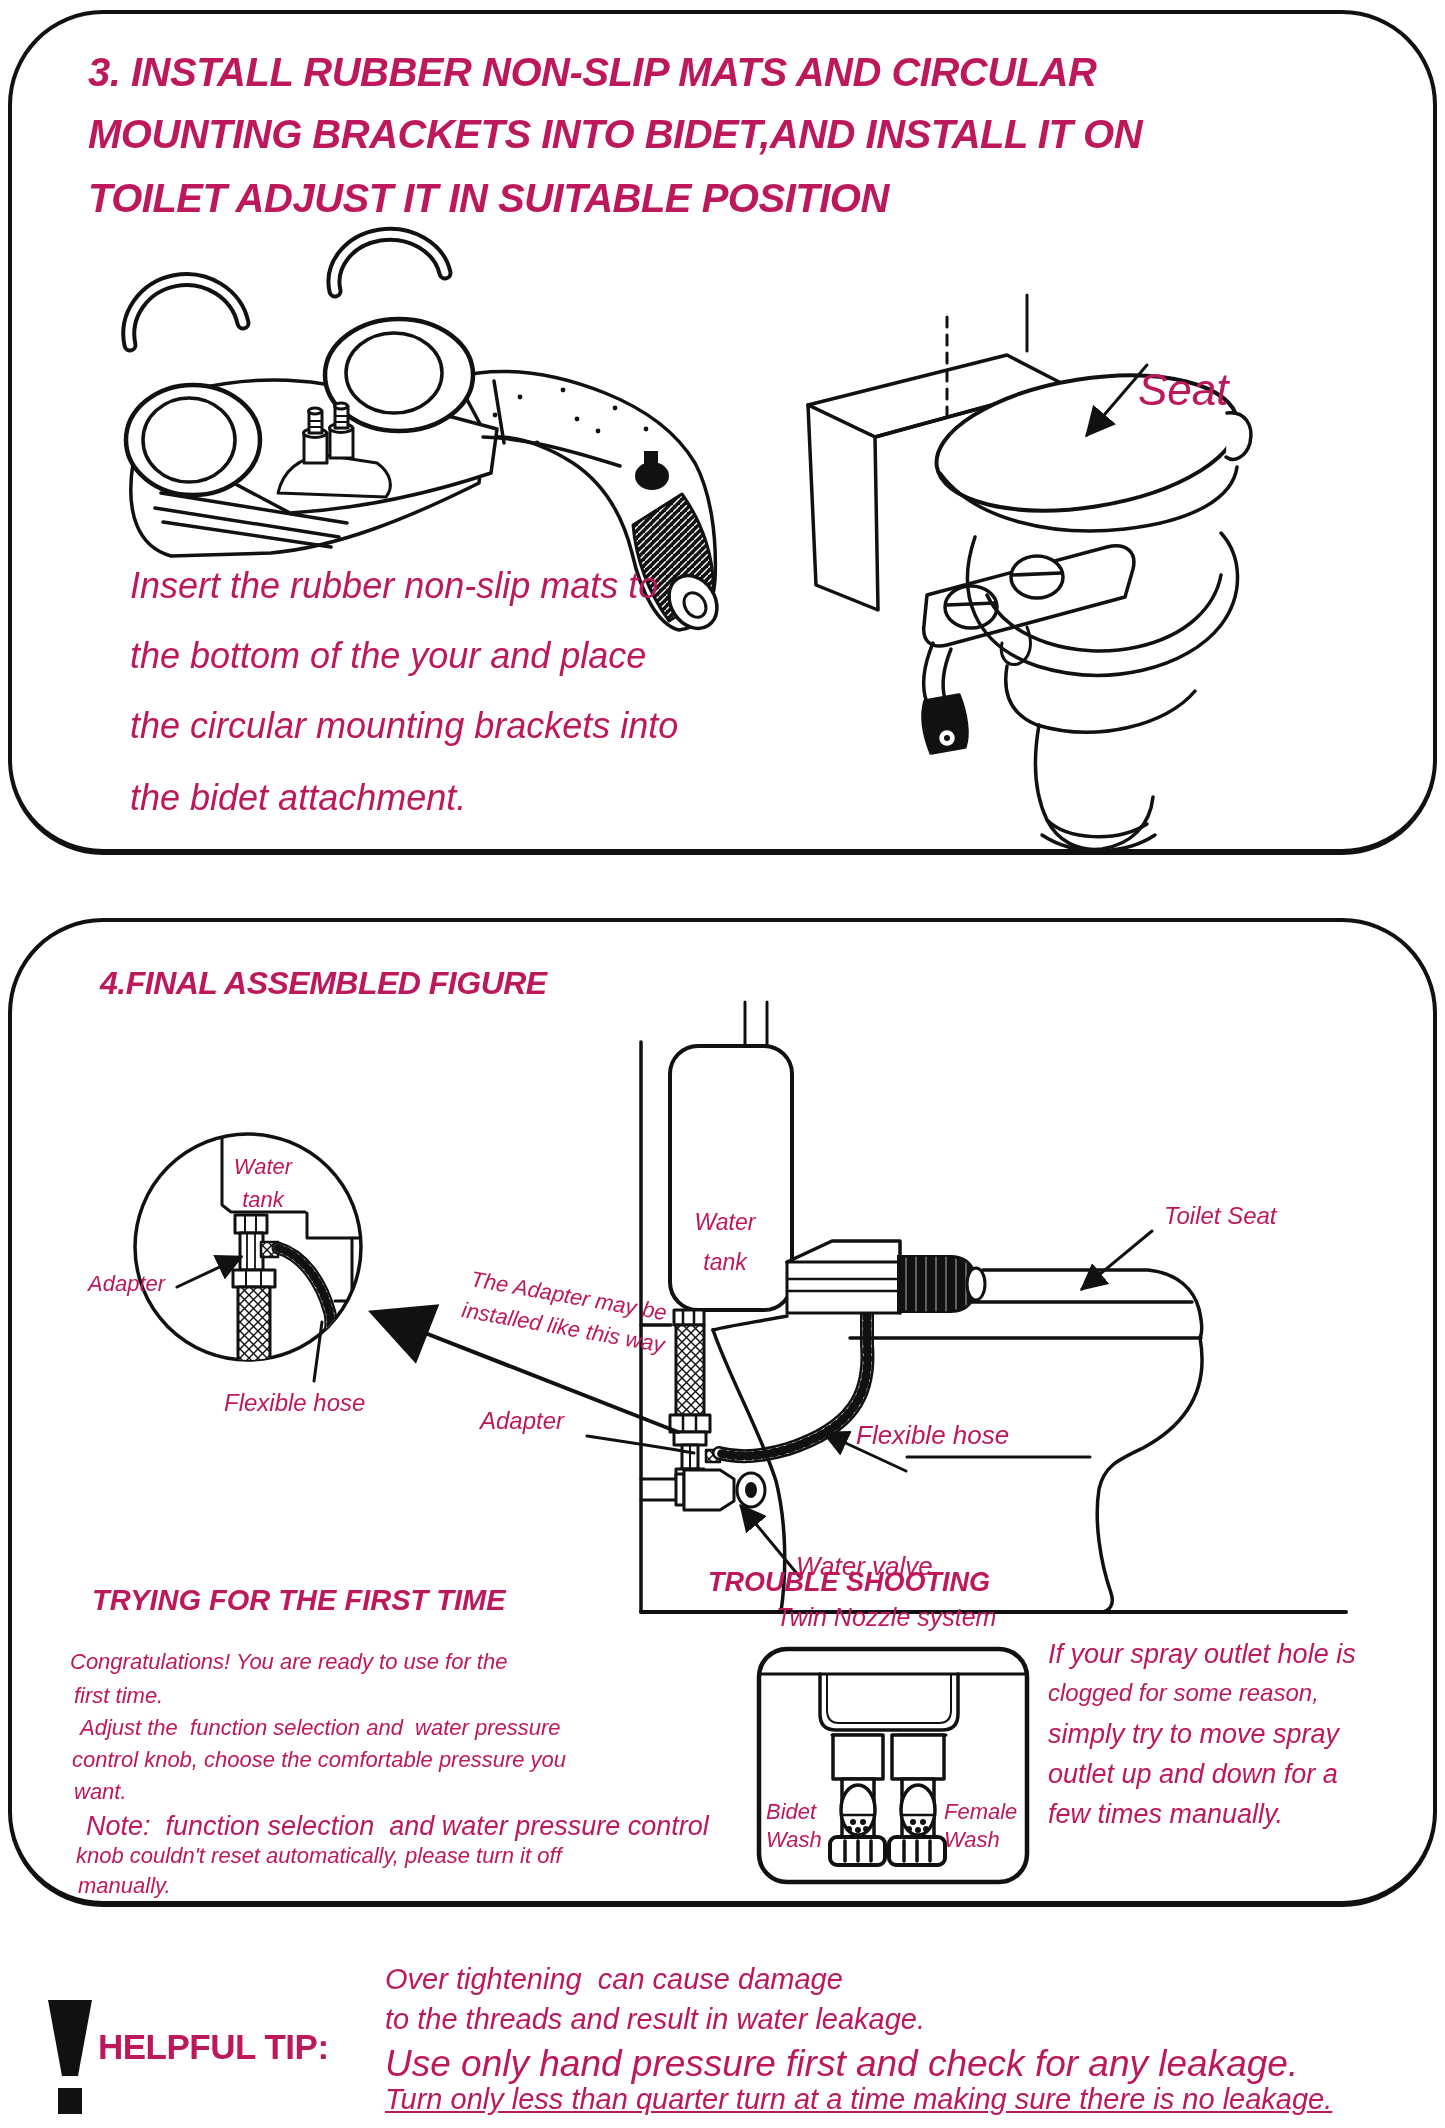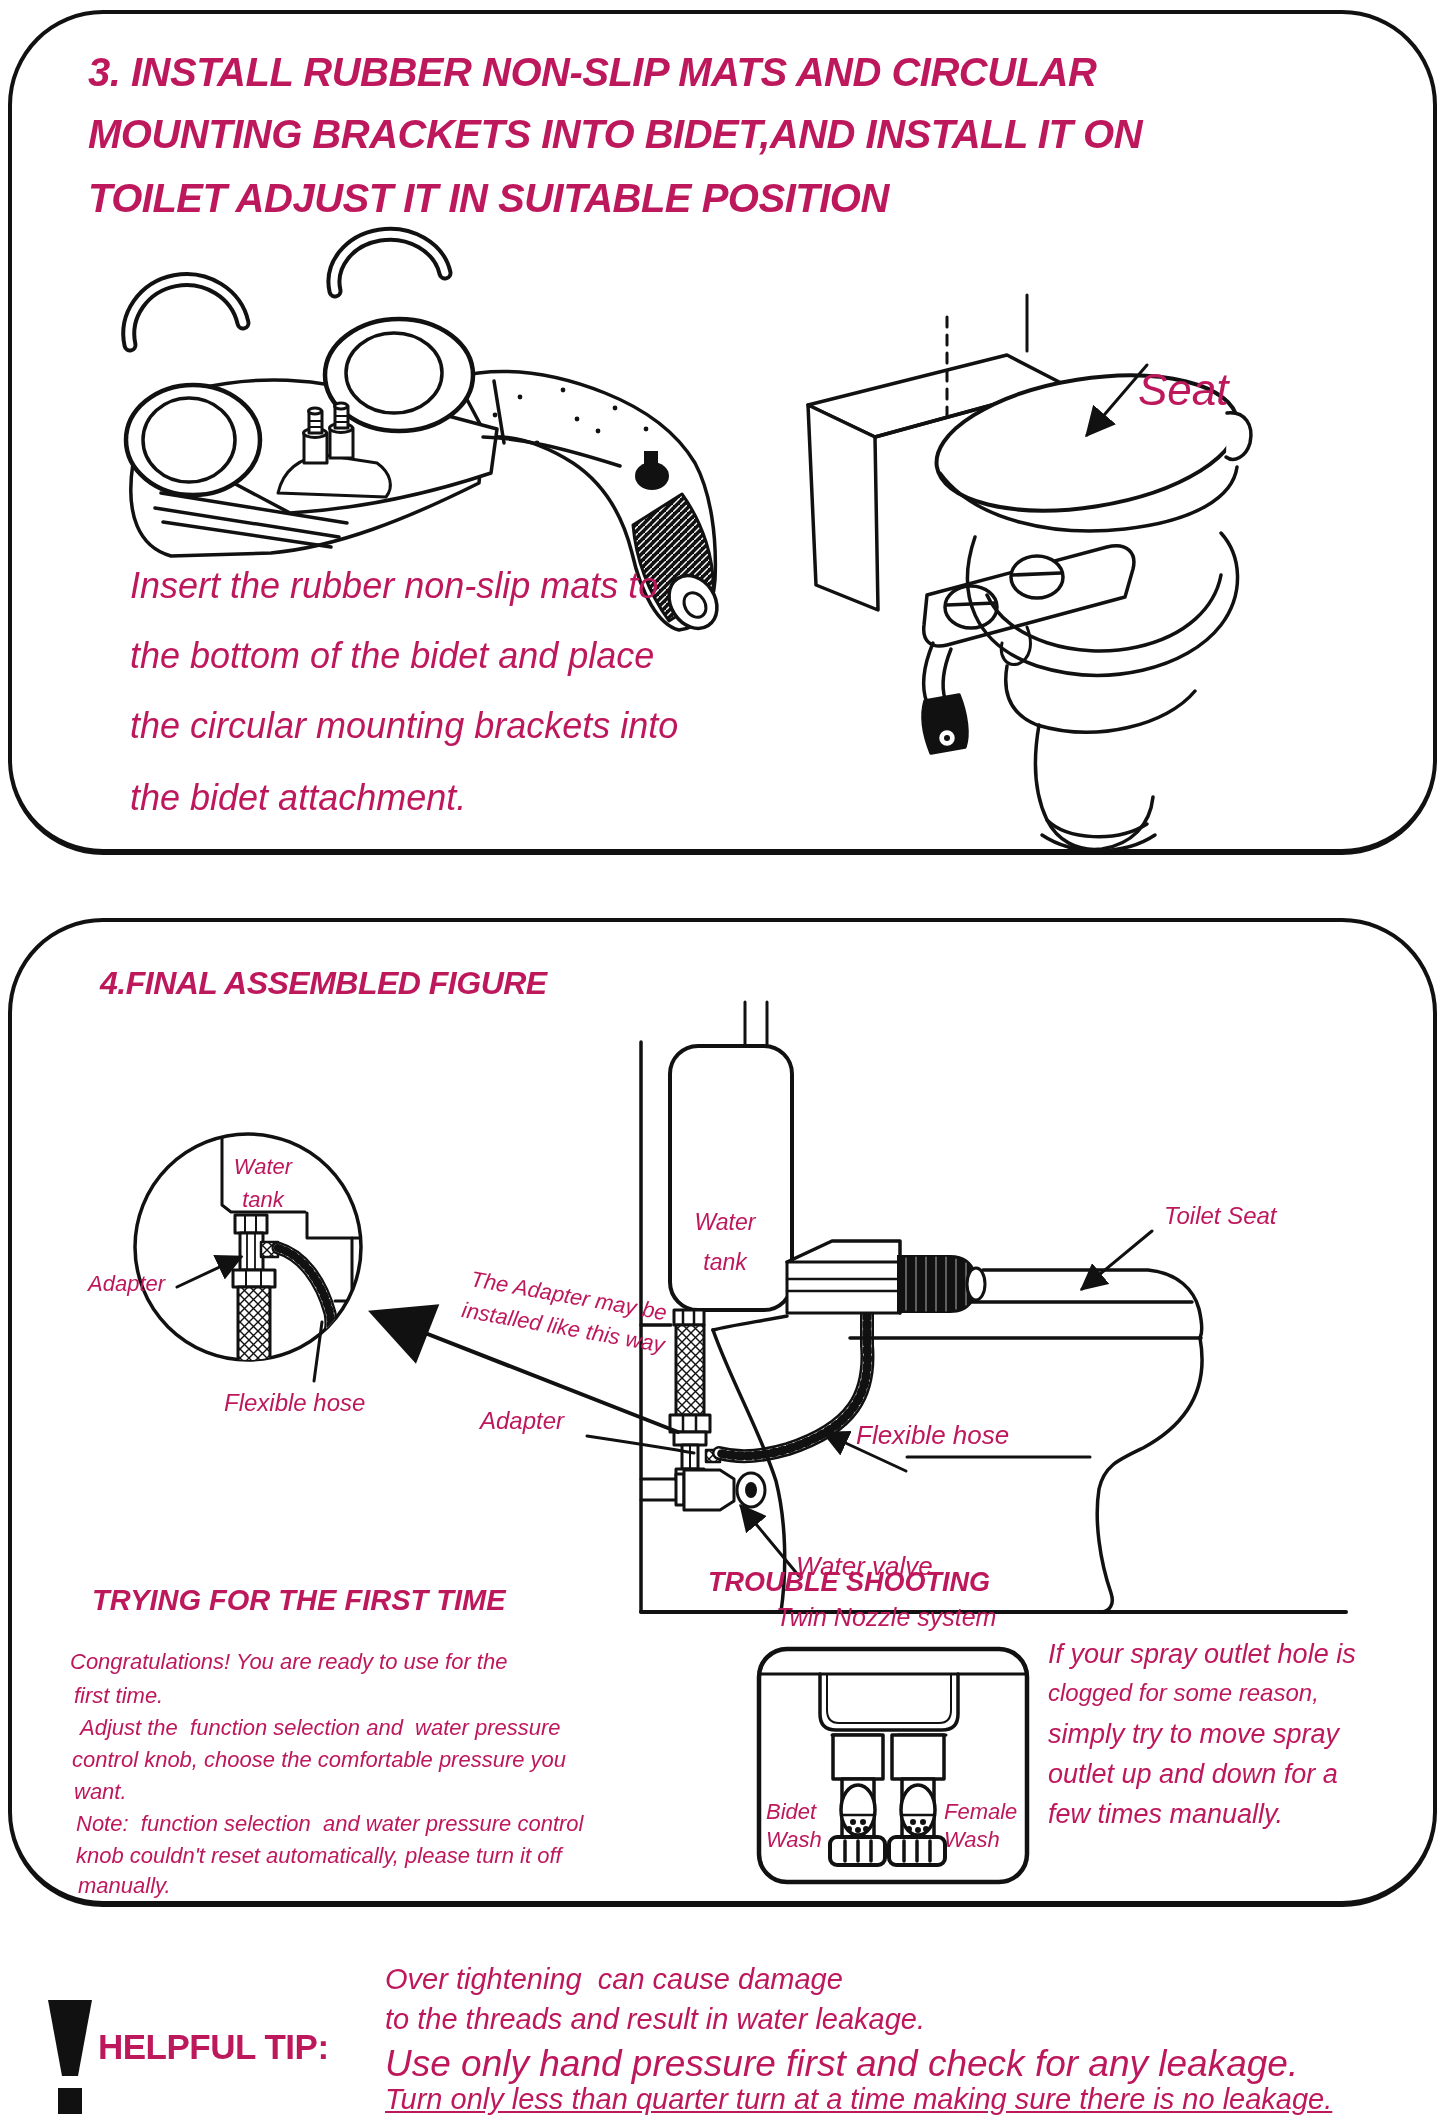--- a/index.html
+++ b/index.html
@@ -129,21 +129,21 @@
       <path d="M 264,430 C 257,470 260,500 272,525 C 282,545 302,557 327,554 C 357,549 375,530 378,502"></path>
       <path d="M 272,525 C 292,545 342,548 372,529"></path>
       <path d="M 267,540 C 300,562 350,560 380,540"></path>
 
       <path d="M 372,70 L 312,140" stroke-width="3" marker-end="url(#mB)"></path>
     </g>
   </svg>
   <div class="ln it" style="left:1138px;top:366px;font-size:44px;">Seat</div>
 
   <div class="ln it" style="left:130px;top:566px;font-size:36px;">Insert the rubber non-slip mats to</div>
-  <div class="ln it" style="left:130px;top:636px;font-size:36px;">the bottom of the bidet and place</div>
+  <div class="ln it" style="left:130px;top:636px;font-size:36px;">the bottom of the your and place</div>
   <div class="ln it" style="left:130px;top:706px;font-size:36px;">the circular mounting brackets into</div>
   <div class="ln it" style="left:130px;top:778px;font-size:36px;">the bidet attachment.</div>
 
   <div class="box" style="left:8px;top:918px;width:1429px;height:989px;"></div>
 
   <div class="ln bi" style="left:100px;top:966px;font-size:32px;letter-spacing:-0.5px;">4.FINAL ASSEMBLED FIGURE</div>
 
   <svg style="left:340px;top:1000px;" width="1020" height="620" viewBox="0 0 1020 620">
     <defs>
       <pattern id="braidD" width="9" height="9" patternUnits="userSpaceOnUse">
@@ -273,21 +273,21 @@
   <div class="ln it" style="left:480px;top:1408px;font-size:24px;">Adapter</div>
   <div class="ln it" style="left:856px;top:1421px;font-size:26px;">Flexible hose</div>
   <div class="ln it" style="left:796px;top:1552px;font-size:26px;">Water valve</div>
 
   <div class="ln bi" style="left:92px;top:1585px;font-size:29px;">TRYING FOR THE FIRST TIME</div>
   <div class="ln it" style="left:70px;top:1650px;font-size:22px;">Congratulations! You are ready to use for the</div>
   <div class="ln it" style="left:74px;top:1684px;font-size:22px;">first time.</div>
   <div class="ln it" style="left:80px;top:1716px;font-size:22px;">Adjust the  function selection and  water pressure</div>
   <div class="ln it" style="left:72px;top:1748px;font-size:22px;">control knob, choose the comfortable pressure you</div>
   <div class="ln it" style="left:74px;top:1780px;font-size:22px;">want.</div>
-  <div class="ln it" style="left:76px;top:1812px;font-size:22px;">Note:  function selection  and water pressure control</div>
+  <div class="ln it" style="left:86px;top:1812px;font-size:27px;">Note:  function selection  and water pressure control</div>
   <div class="ln it" style="left:76px;top:1844px;font-size:22px;">knob couldn't reset automatically, please turn it off</div>
   <div class="ln it" style="left:78px;top:1874px;font-size:22px;">manually.</div>
 
   <div class="ln bi" style="left:708px;top:1568px;font-size:27px;">TROUBLE SHOOTING</div>
   <div class="ln it" style="left:776px;top:1604px;font-size:25px;">Twin Nozzle system</div>
 
   <svg style="left:756px;top:1646px;" width="276" height="240" viewBox="0 0 276 240">
     <g fill="none" stroke="#111" stroke-width="4" stroke-linecap="round" stroke-linejoin="round">
       <rect x="3" y="3" width="268" height="233" rx="28" fill="#fff" stroke-width="4.5"></rect>
       <path d="M 5,28 H 269" stroke-width="3"></path>

